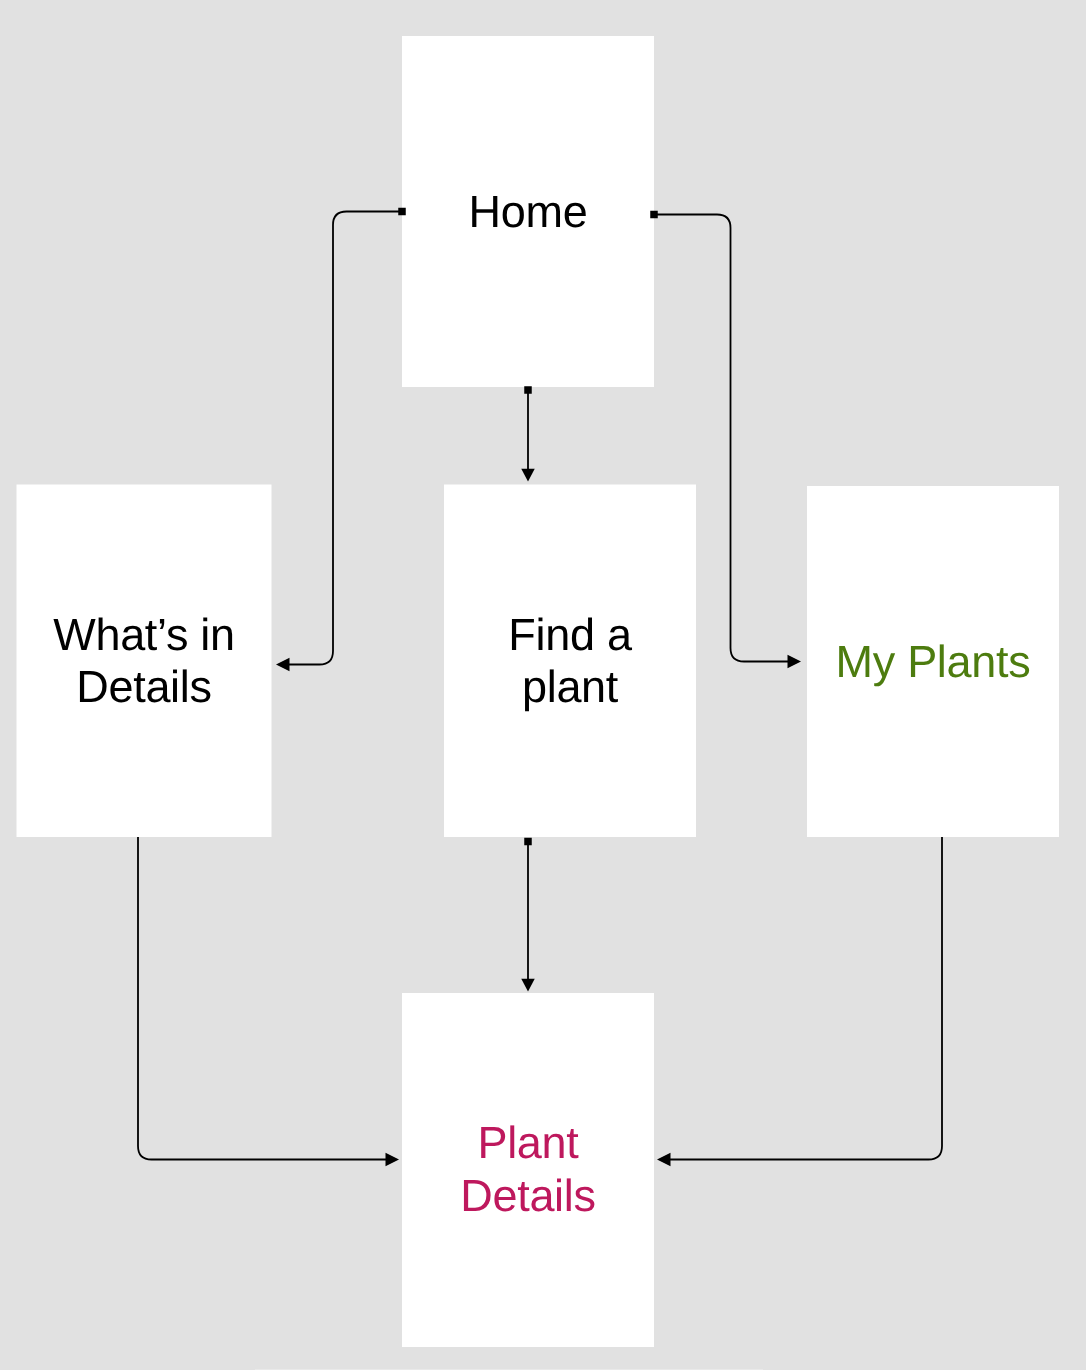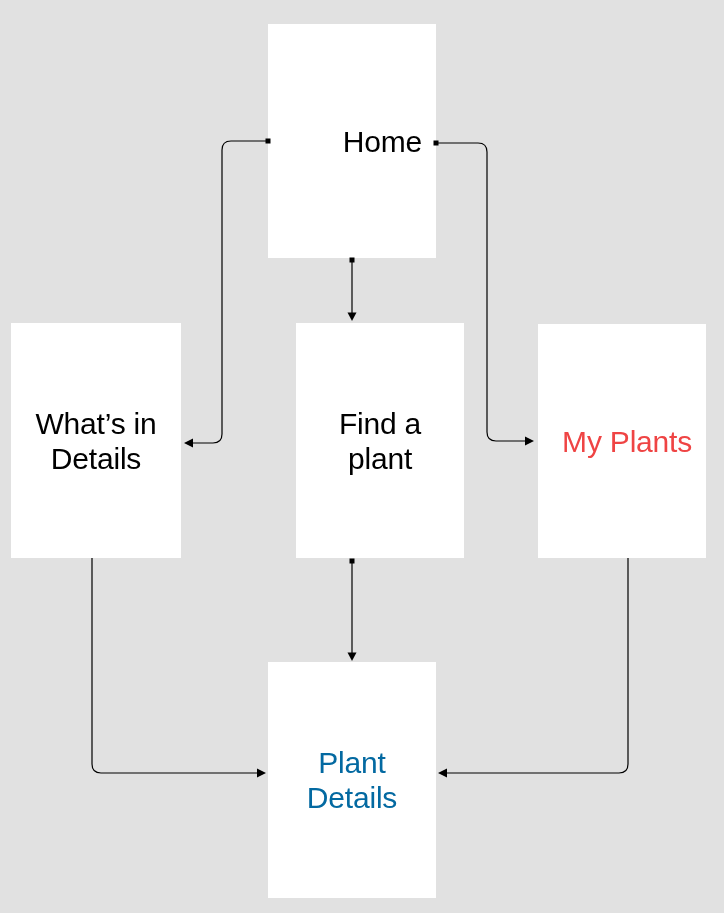--- a/index.html
+++ b/index.html
@@ -11,21 +11,21 @@
   .canvas {
     position: relative;
     width: 724px; height: 913px;
     background: #e1e1e1;
   }
   .node {
     position: absolute;
     background: #ffffff;
     display: flex;
     align-items: center;
-    justify-content: flex-end;
+    justify-content: center;
     text-align: center;
     color: #000000;
     font-size: 30px;
     line-height: 35px;
     letter-spacing: -0.2px;
     padding: 0 14px;
     box-sizing: border-box;
   }
   .node-home          { left: 268px; top: 24px;  width: 168px; height: 234px; }
   .node-season        { left: 11px;  top: 323px; width: 170px; height: 235px; }
@@ -59,25 +59,25 @@
   </div>
 
   <div class="node node-season" style="background: rgb(255, 255, 255); color: rgb(0, 0, 0);">
     <span>What’s in Details</span>
   </div>
 
   <div class="node node-find" style="background: rgb(255, 255, 255); color: rgb(0, 0, 0); margin-left: 28px;">
     <span>Find a plant</span>
   </div>
 
-  <div class="node node-myplants" style="background: rgb(255, 255, 255); color: #ef4444;">
+  <div class="node node-myplants" style="background: rgb(255, 255, 255); color: #4d7c0f;">
     <span>My Plants</span>
   </div>
 
-  <div class="node node-details" style="background: rgb(255, 255, 255); color: #0369a1;">
+  <div class="node node-details" style="background: rgb(255, 255, 255); color: #be185d;">
     <span>Plant Details</span>
   </div>
 
   <svg class="connectors" viewBox="0 0 724 913" xmlns="http://www.w3.org/2000/svg">
 
     <g>
       <rect class="dot" x="265.5" y="138.5" width="5" height="5"></rect>
       <path class="edge" d="M268 141 L231 141 Q222 141 222 150 L222 434 Q222 443 213 443 L186 443"></path>
       <path class="head" d="M184 443 L193 438.5 L193 447.5 Z"></path>
     </g>

